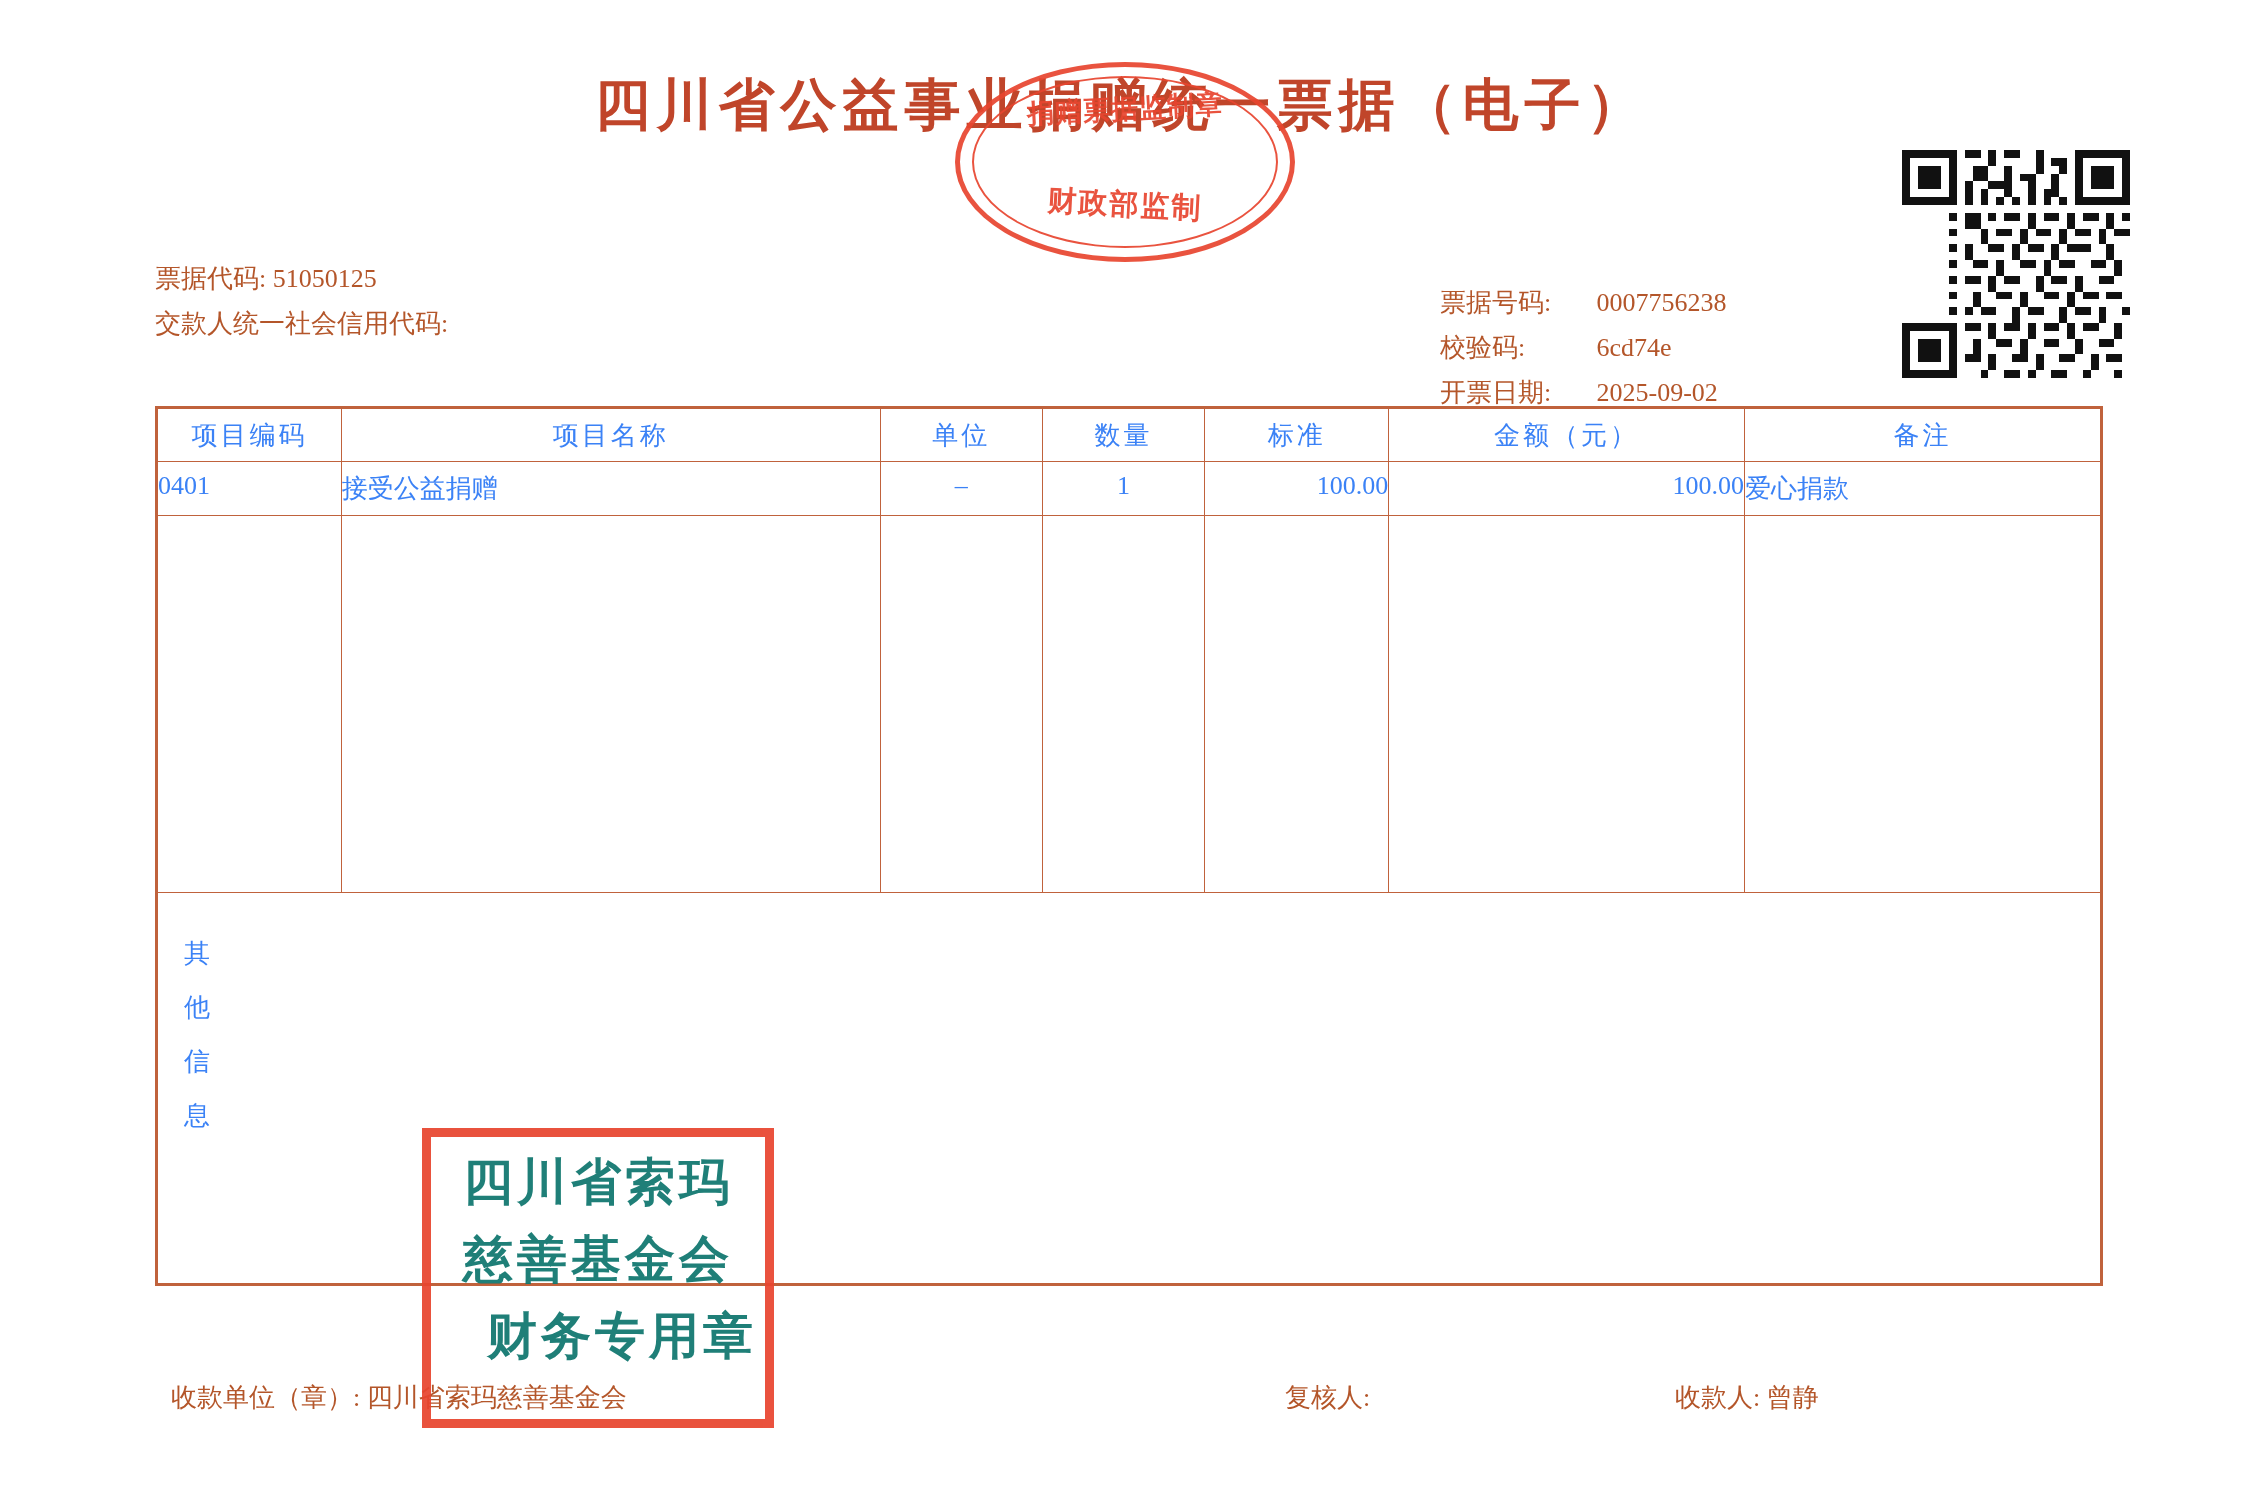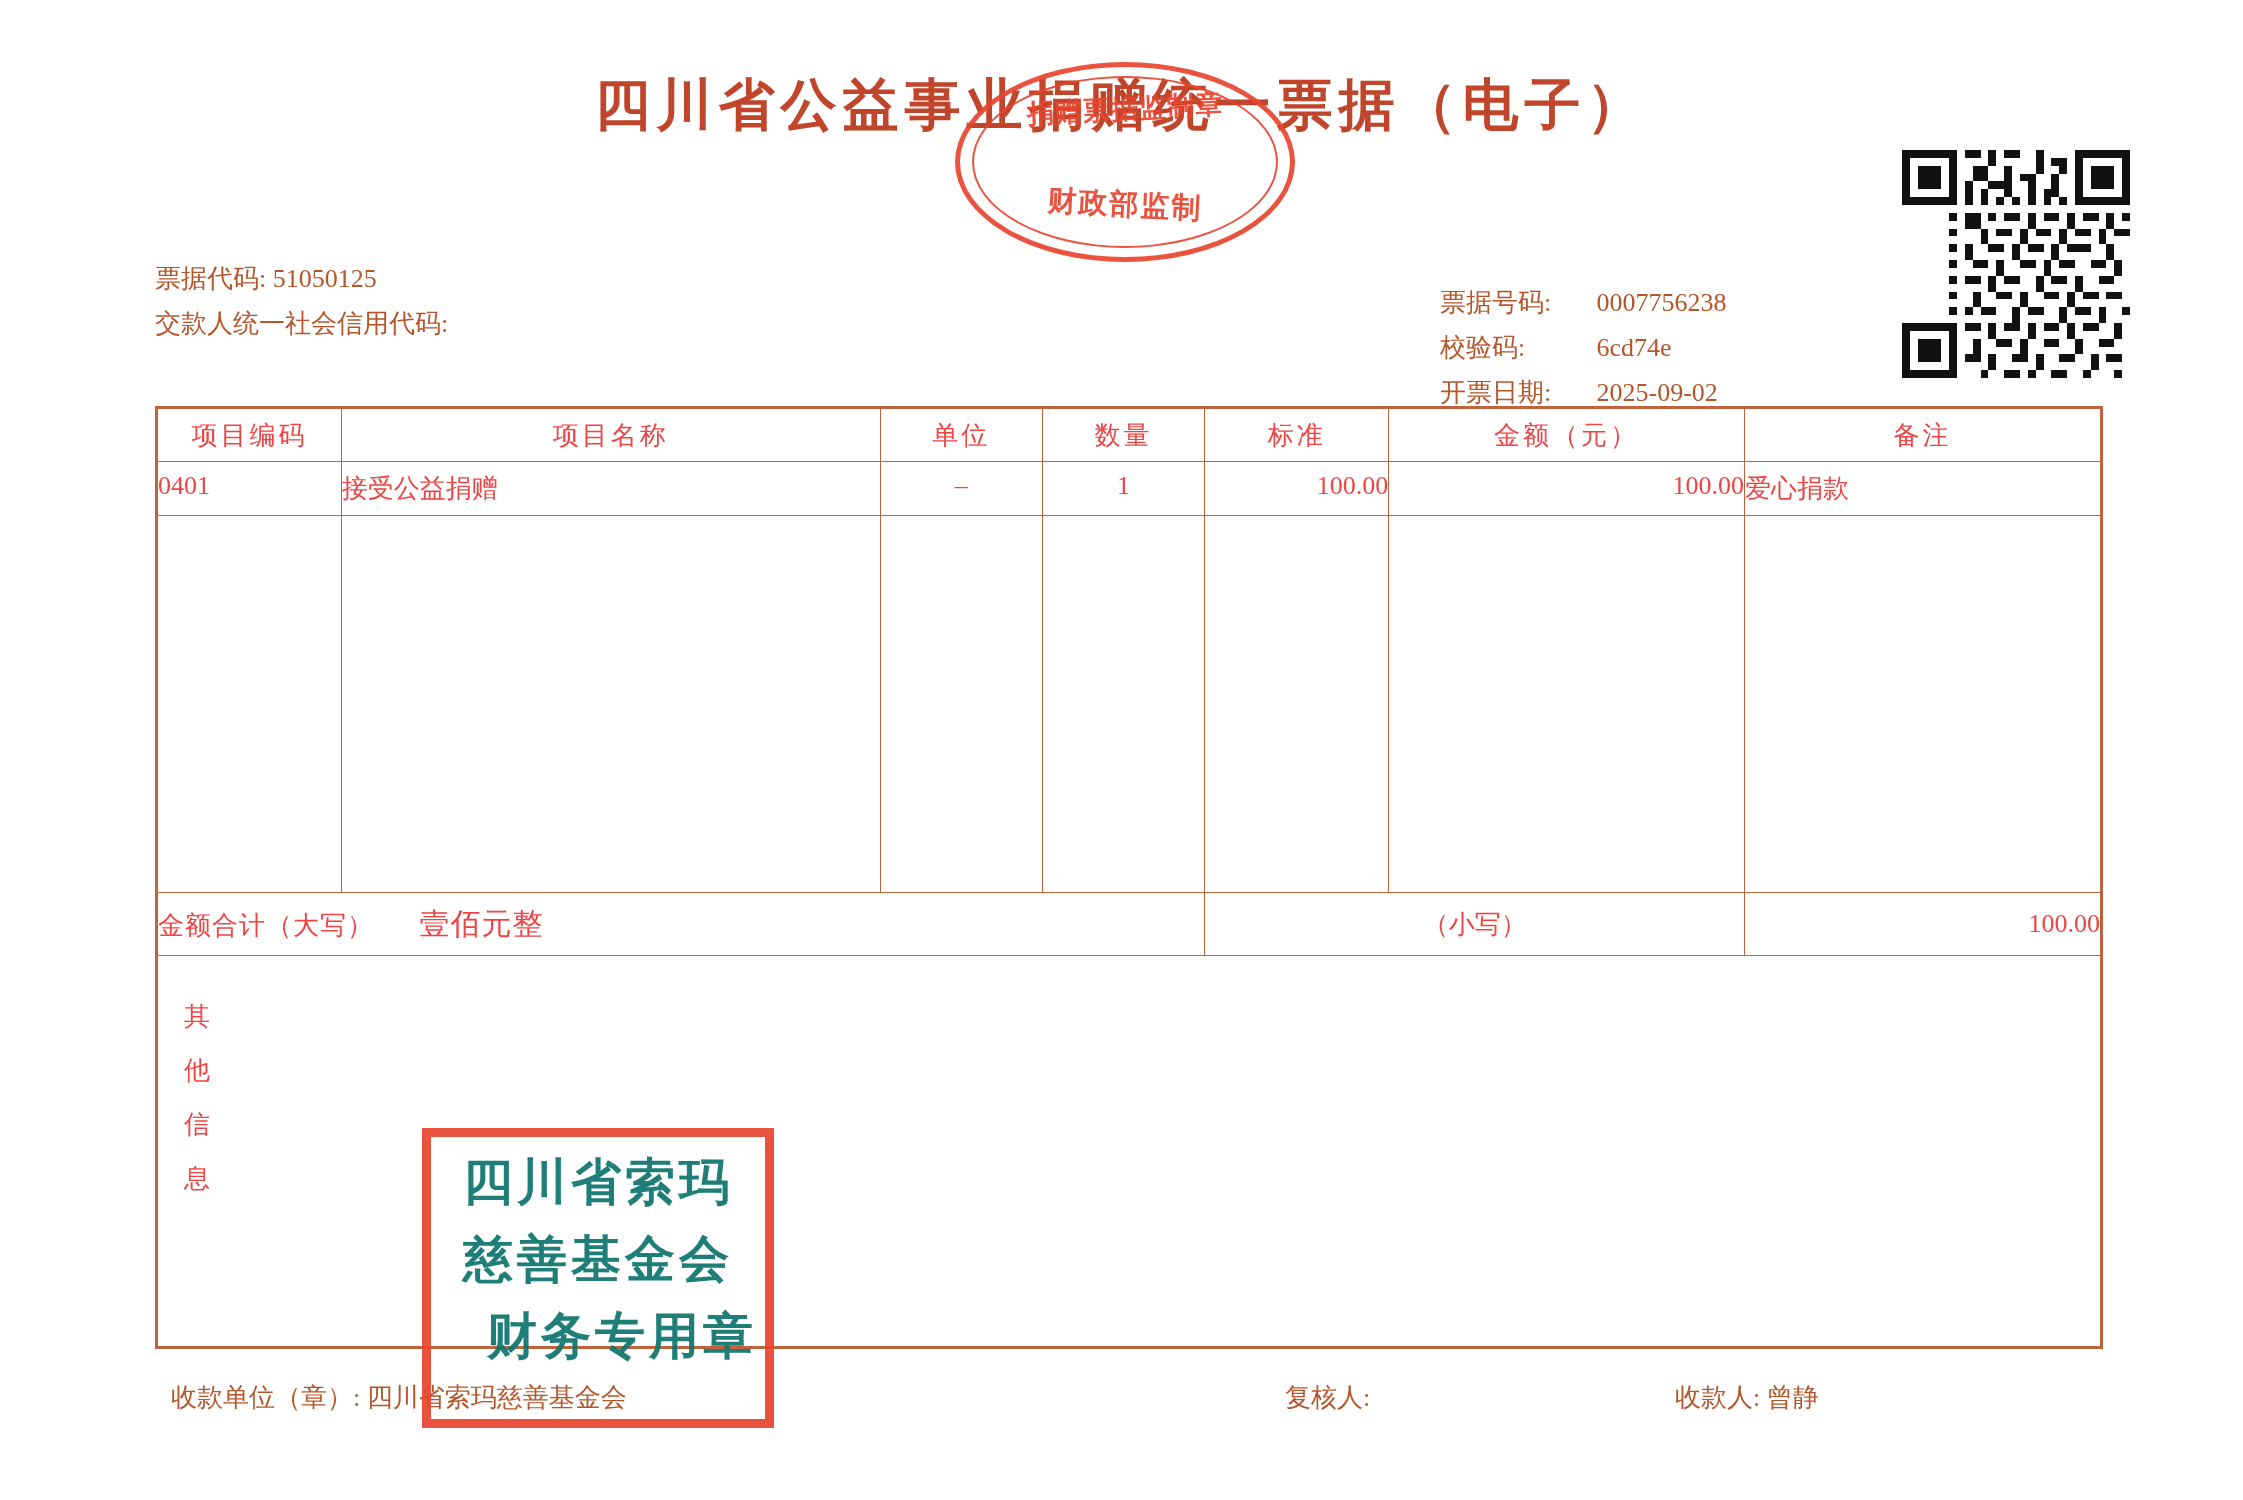--- a/index.html
+++ b/index.html
@@ -82,21 +82,21 @@
     border: 2px solid #c0623c;
     box-sizing: border-box;
   }
   .tbl table {
     border-collapse: collapse;
     width: 100%;
     table-layout: fixed;
   }
   .tbl th, .tbl td {
     border: 1px solid #c0623c;
-    color: #ef4444;
+    color: #3b82f6;
     font-size: 26px;
     font-weight: normal;
     padding: 0;
   }
   .tbl thead th {
     height: 52px;
     text-align: center;
     font-weight: normal;
     letter-spacing: 3px;
   }
@@ -436,30 +436,20 @@
         </tr>
         <tr class="fill-row">
           <td class="c-code"></td>
           <td class="c-name"></td>
           <td class="c-unit"></td>
           <td class="c-qty"></td>
           <td class="c-std"></td>
           <td class="c-amt"></td>
           <td class="c-note"></td>
         </tr>
-        <tr class="total-row">
-          <td class="total-left" colspan="4">
-            <span>金额合计（大写）</span>
-            <span class="total-words">壹佰元整</span>
-          </td>
-          <td colspan="2" style="text-align:center;">
-            <span class="total-small-label">（小写）</span>
-          </td>
-          <td class="total-num">100.00</td>
-        </tr>
         <tr class="other-row">
           <td colspan="7">
             <span class="other-label">其</span>
             <span class="other-label" style="margin-top:0">他</span>
             <span class="other-label" style="margin-top:0">信</span>
             <span class="other-label" style="margin-top:0">息</span>
           </td>
         </tr>
       </tbody>
     </table>

